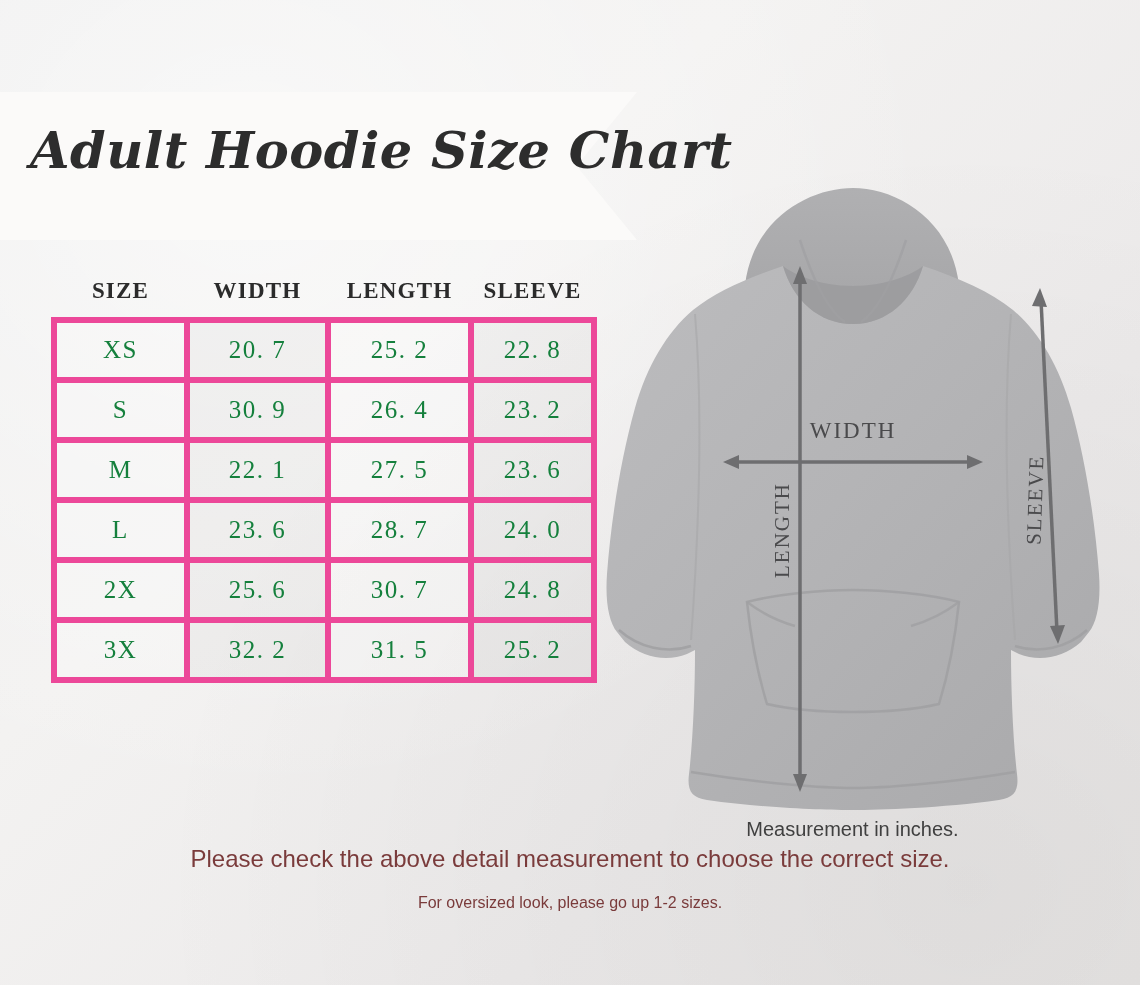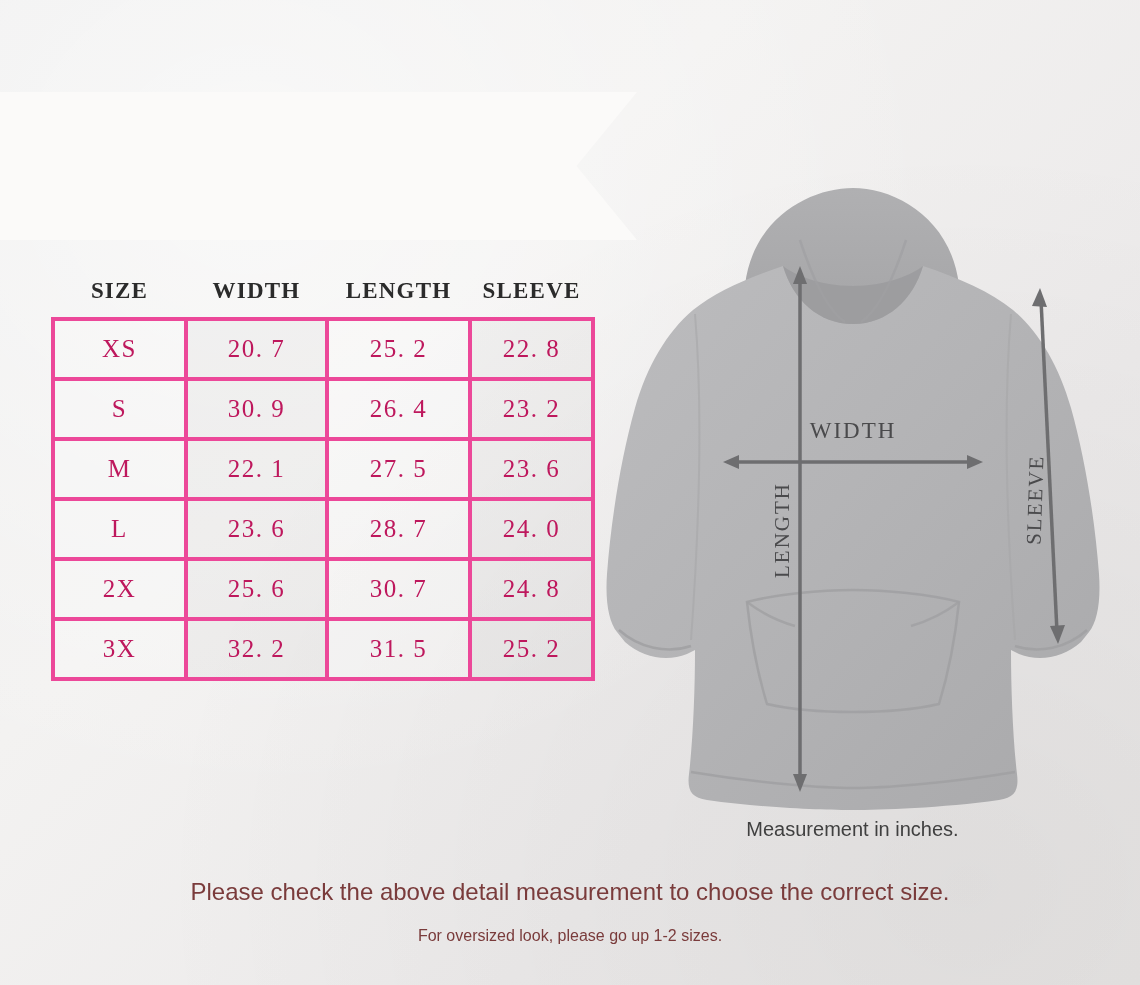--- a/index.html
+++ b/index.html
@@ -64,26 +64,26 @@
     font-weight: bold;
     font-size: 23px;
     letter-spacing: 1.2px;
     color: #2b2b2b;
     padding: 0 0 13px 0;
     text-align: center;
     border: none;
     background: transparent;
   }
   table.size-chart td {
-    border: 4px solid #ec4899;
+    border: 6px solid #ec4899;
     height: 60px;
     text-align: center;
     vertical-align: middle;
     font-size: 25px;
-    color: #be185d;
+    color: #15803d;
     letter-spacing: 1.5px;
     font-family: "Liberation Serif", serif;
   }
   table.size-chart col.c0 { width: 133px; }
   table.size-chart col.c1 { width: 141px; }
   table.size-chart col.c2 { width: 143px; }
   table.size-chart col.c3 { width: 123px; }
   
   table.size-chart td.shade { background: rgba(0,0,0,0.028); }
   table.size-chart td.plain { background: rgba(255,255,255,0.18); }
@@ -102,36 +102,37 @@
     width: 515px;
     text-align: center;
     font-family: "Liberation Sans", sans-serif;
     font-size: 20px;
     color: #404040;
   }
 
   
   .footer {
     position: absolute;
-    left: 0; top: 870px;
+    left: 0; top: 837px;
     width: 1140px;
     text-align: center;
     font-family: "Liberation Sans", sans-serif;
     color: #7a3b3b;
   }
   .footer .line1 { font-size: 24px; line-height: 44px; }
   .footer .line2 { font-size: 16px; line-height: 44px; }
 </style>
 </head>
 <body>
 
 <div class="bg-vignette"></div>
 
 <div class="banner-wrap">
   <div class="banner"></div>
+  <div class="banner-title">Adult Hoodie Size Chart</div>
 </div>
 
 <div class="table-area">
   <table class="size-chart">
     <colgroup>
       <col class="c0">
         <col class="c1">
         <col class="c2">
         <col class="c3">
     </colgroup>

